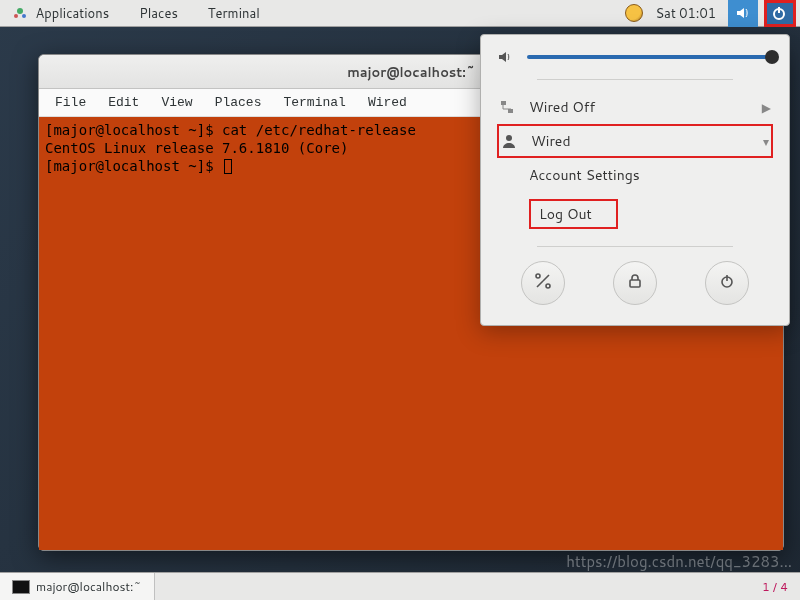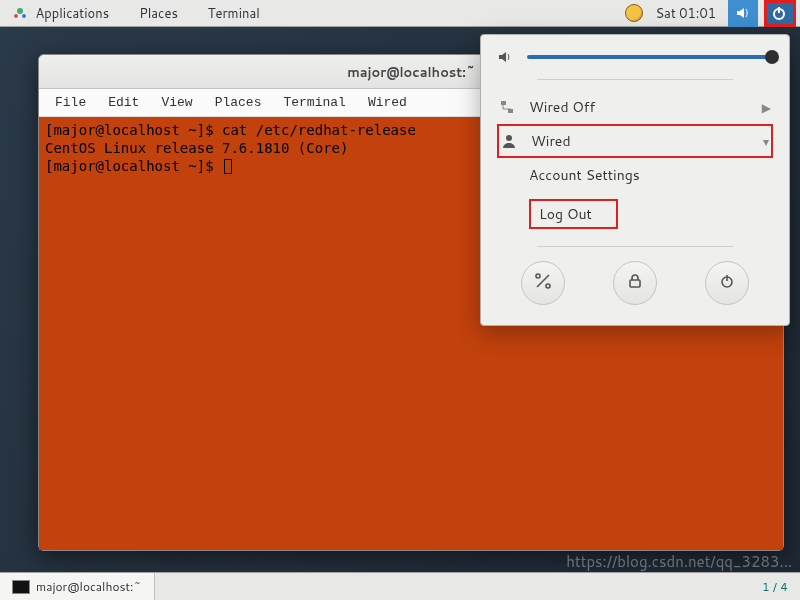--- a/index.html
+++ b/index.html
@@ -128,21 +128,21 @@
   }
   .task-item {
     display: flex; align-items: center; gap: 6px;
     padding: 0 12px; height: 100%;
     border-right: 1px solid #c0c0c0; background: #f5f5f4;
   }
   .term-mini {
     width: 18px; height: 14px; background: #111;
     border: 1px solid #888;
   }
-  .pager { margin-left: auto; padding: 0 12px; color: #0f766e; }
+  .pager { margin-left: auto; padding: 0 12px; color: #be185d; }
   .watermark {
     position: absolute; bottom: 28px; right: 8px;
     font-size: 15px; color: rgba(255,255,255,0.35); z-index: 3;
   }
   .icon { display:inline-flex; width:16px; justify-content:center; color:#666; }
 </style>
 </head>
 <body>
 
 <div class="top-panel">

